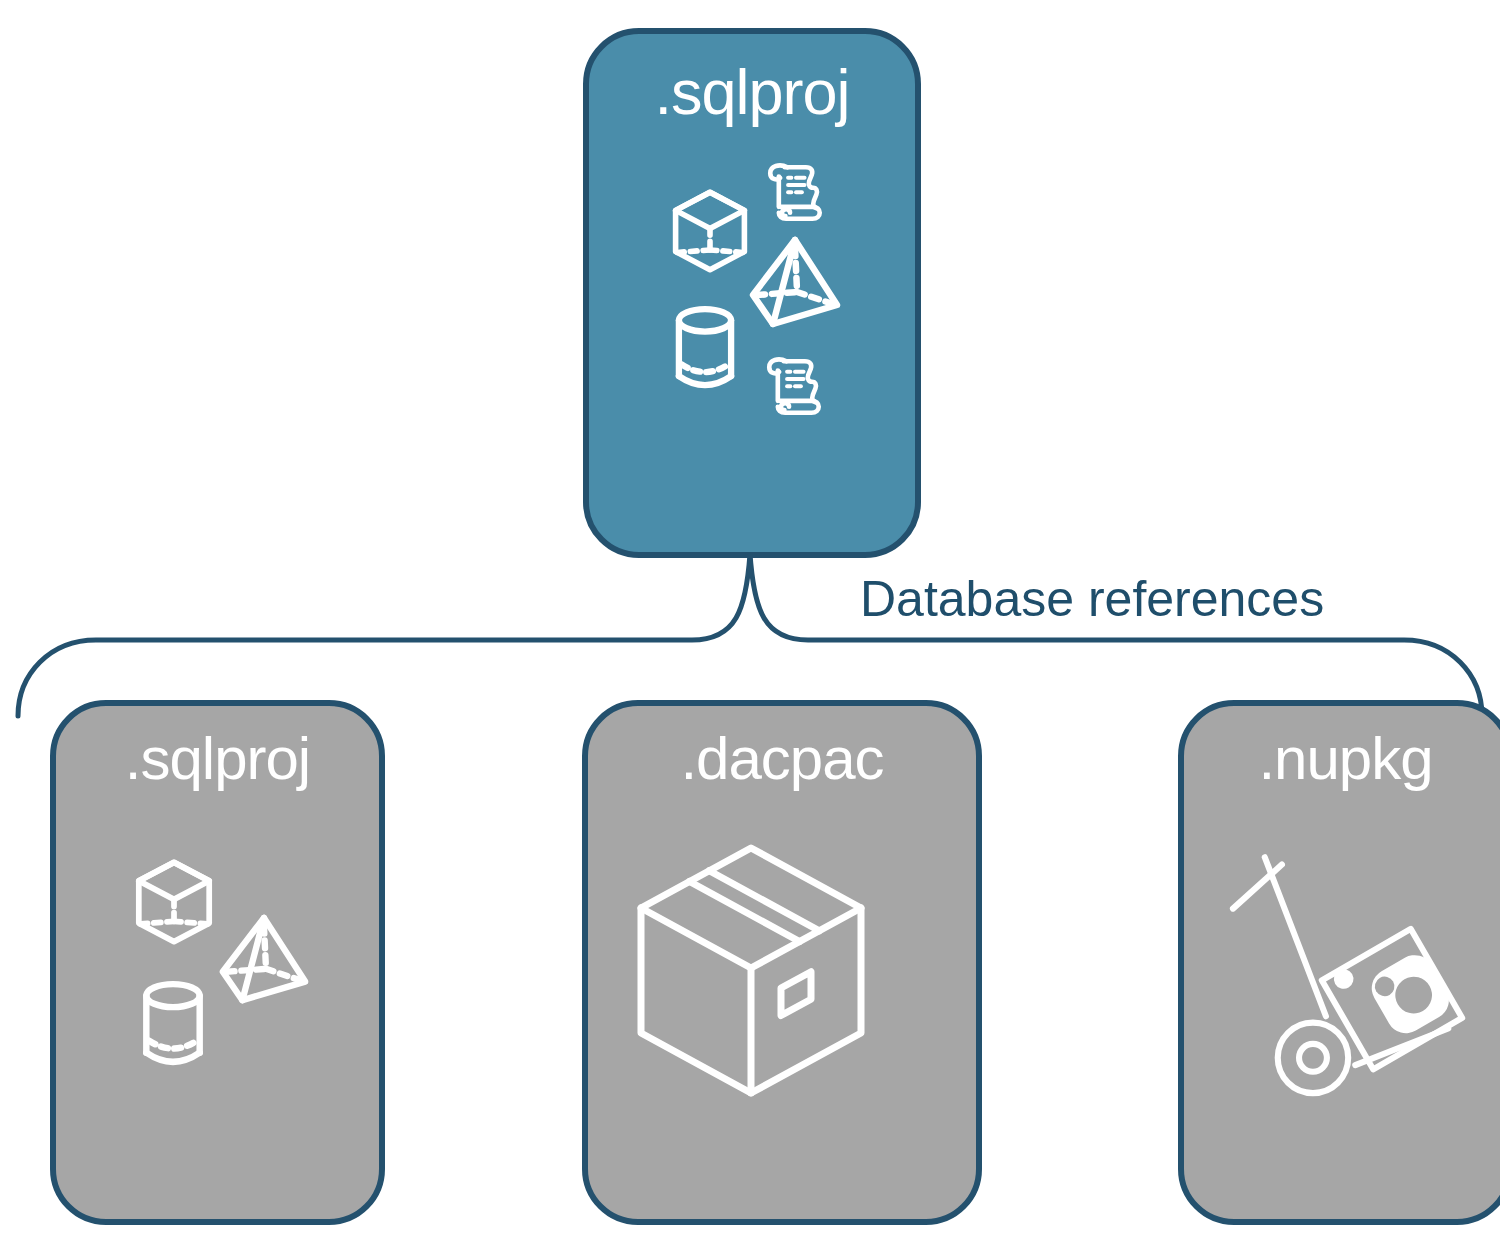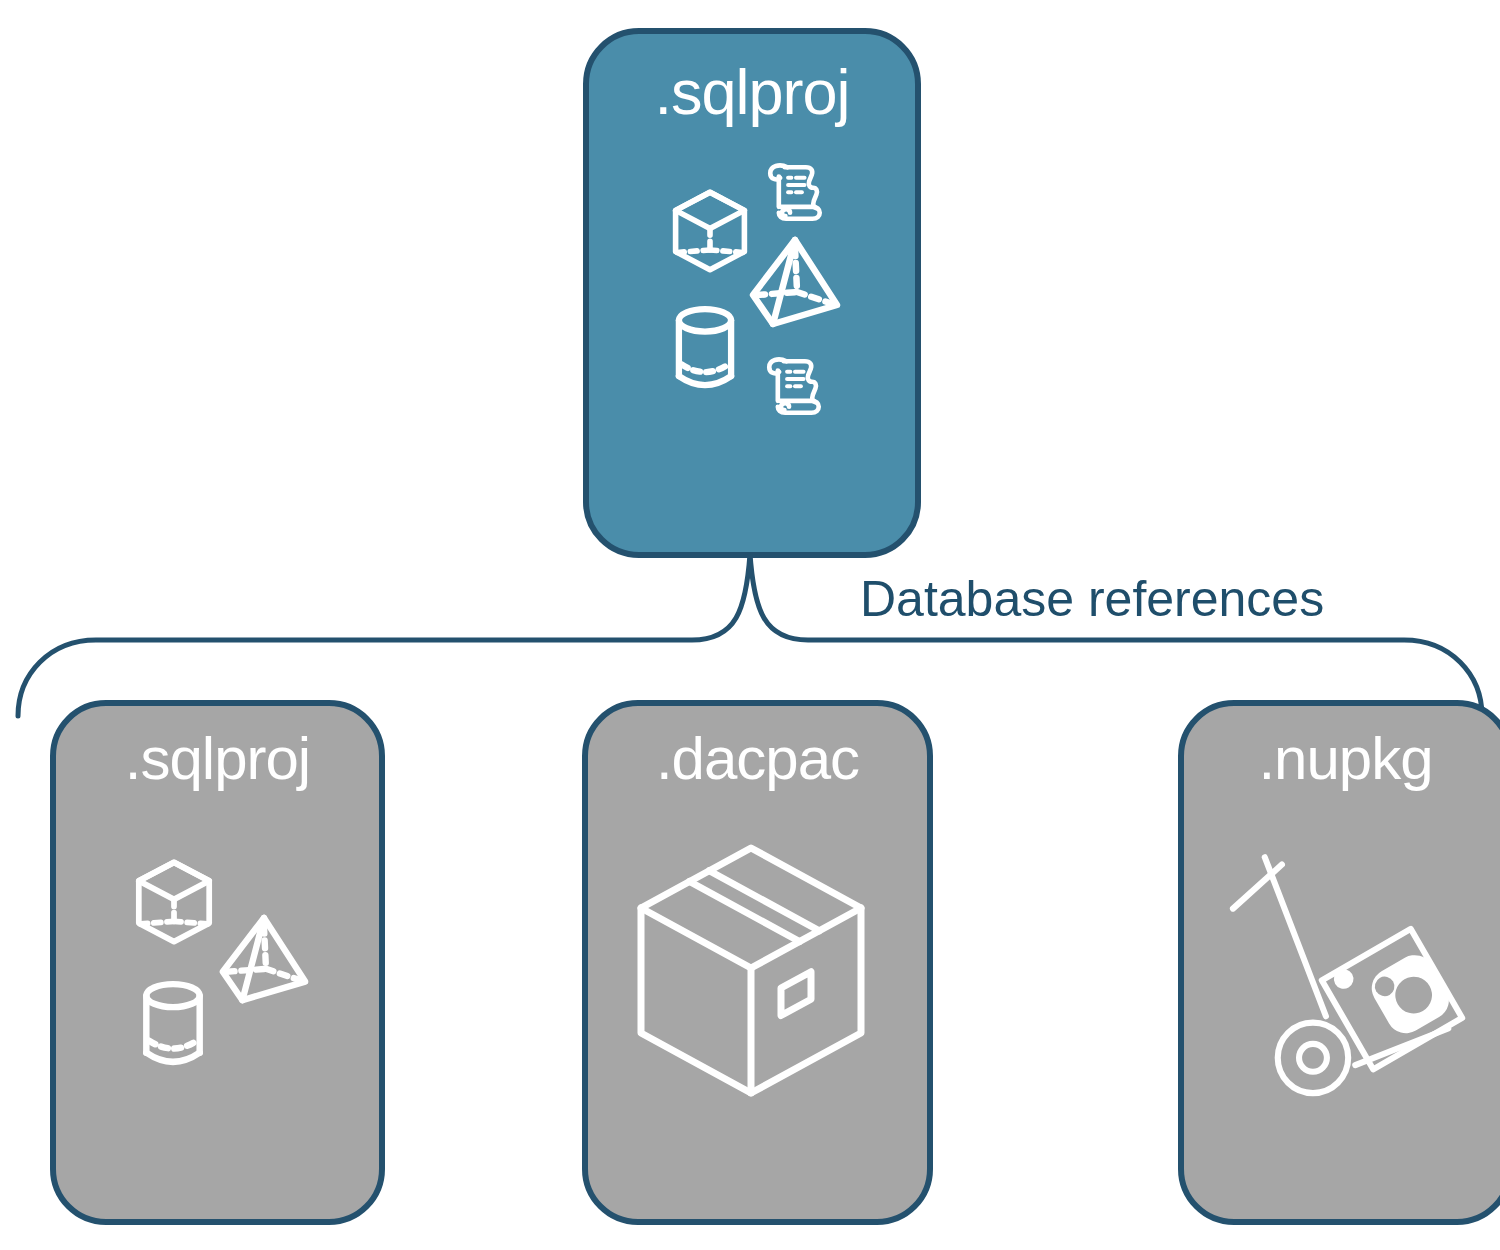--- a/index.html
+++ b/index.html
@@ -14,21 +14,21 @@
   .overlay { position:absolute; left:0; top:0; width:1500px; height:1250px; pointer-events:none; }
   .node {
     position:absolute;
     border:6px solid #24516E;
     border-radius:56px;
     text-align:center;
   }
   .node-root { left:583px; top:28px; width:338px; height:530px; background:#4A8DAA; }
   .node-child { top:700px; width:335px; height:525px; background:#A6A6A6; }
   .node-child-1 { left:50px; }
-  .node-child-2 { left:582px; width:351px; }
+  .node-child-2 { left:582px; width:400px; }
   .node-child-3 { left:1178px; }
   .node-title {
     margin-top:22px;
     font-size:63px;
     font-weight:400;
     color:#ffffff;
     letter-spacing:-1px;
     line-height:1.15;
   }
   .node-child .node-title { margin-top:18px; font-size:60px; }

